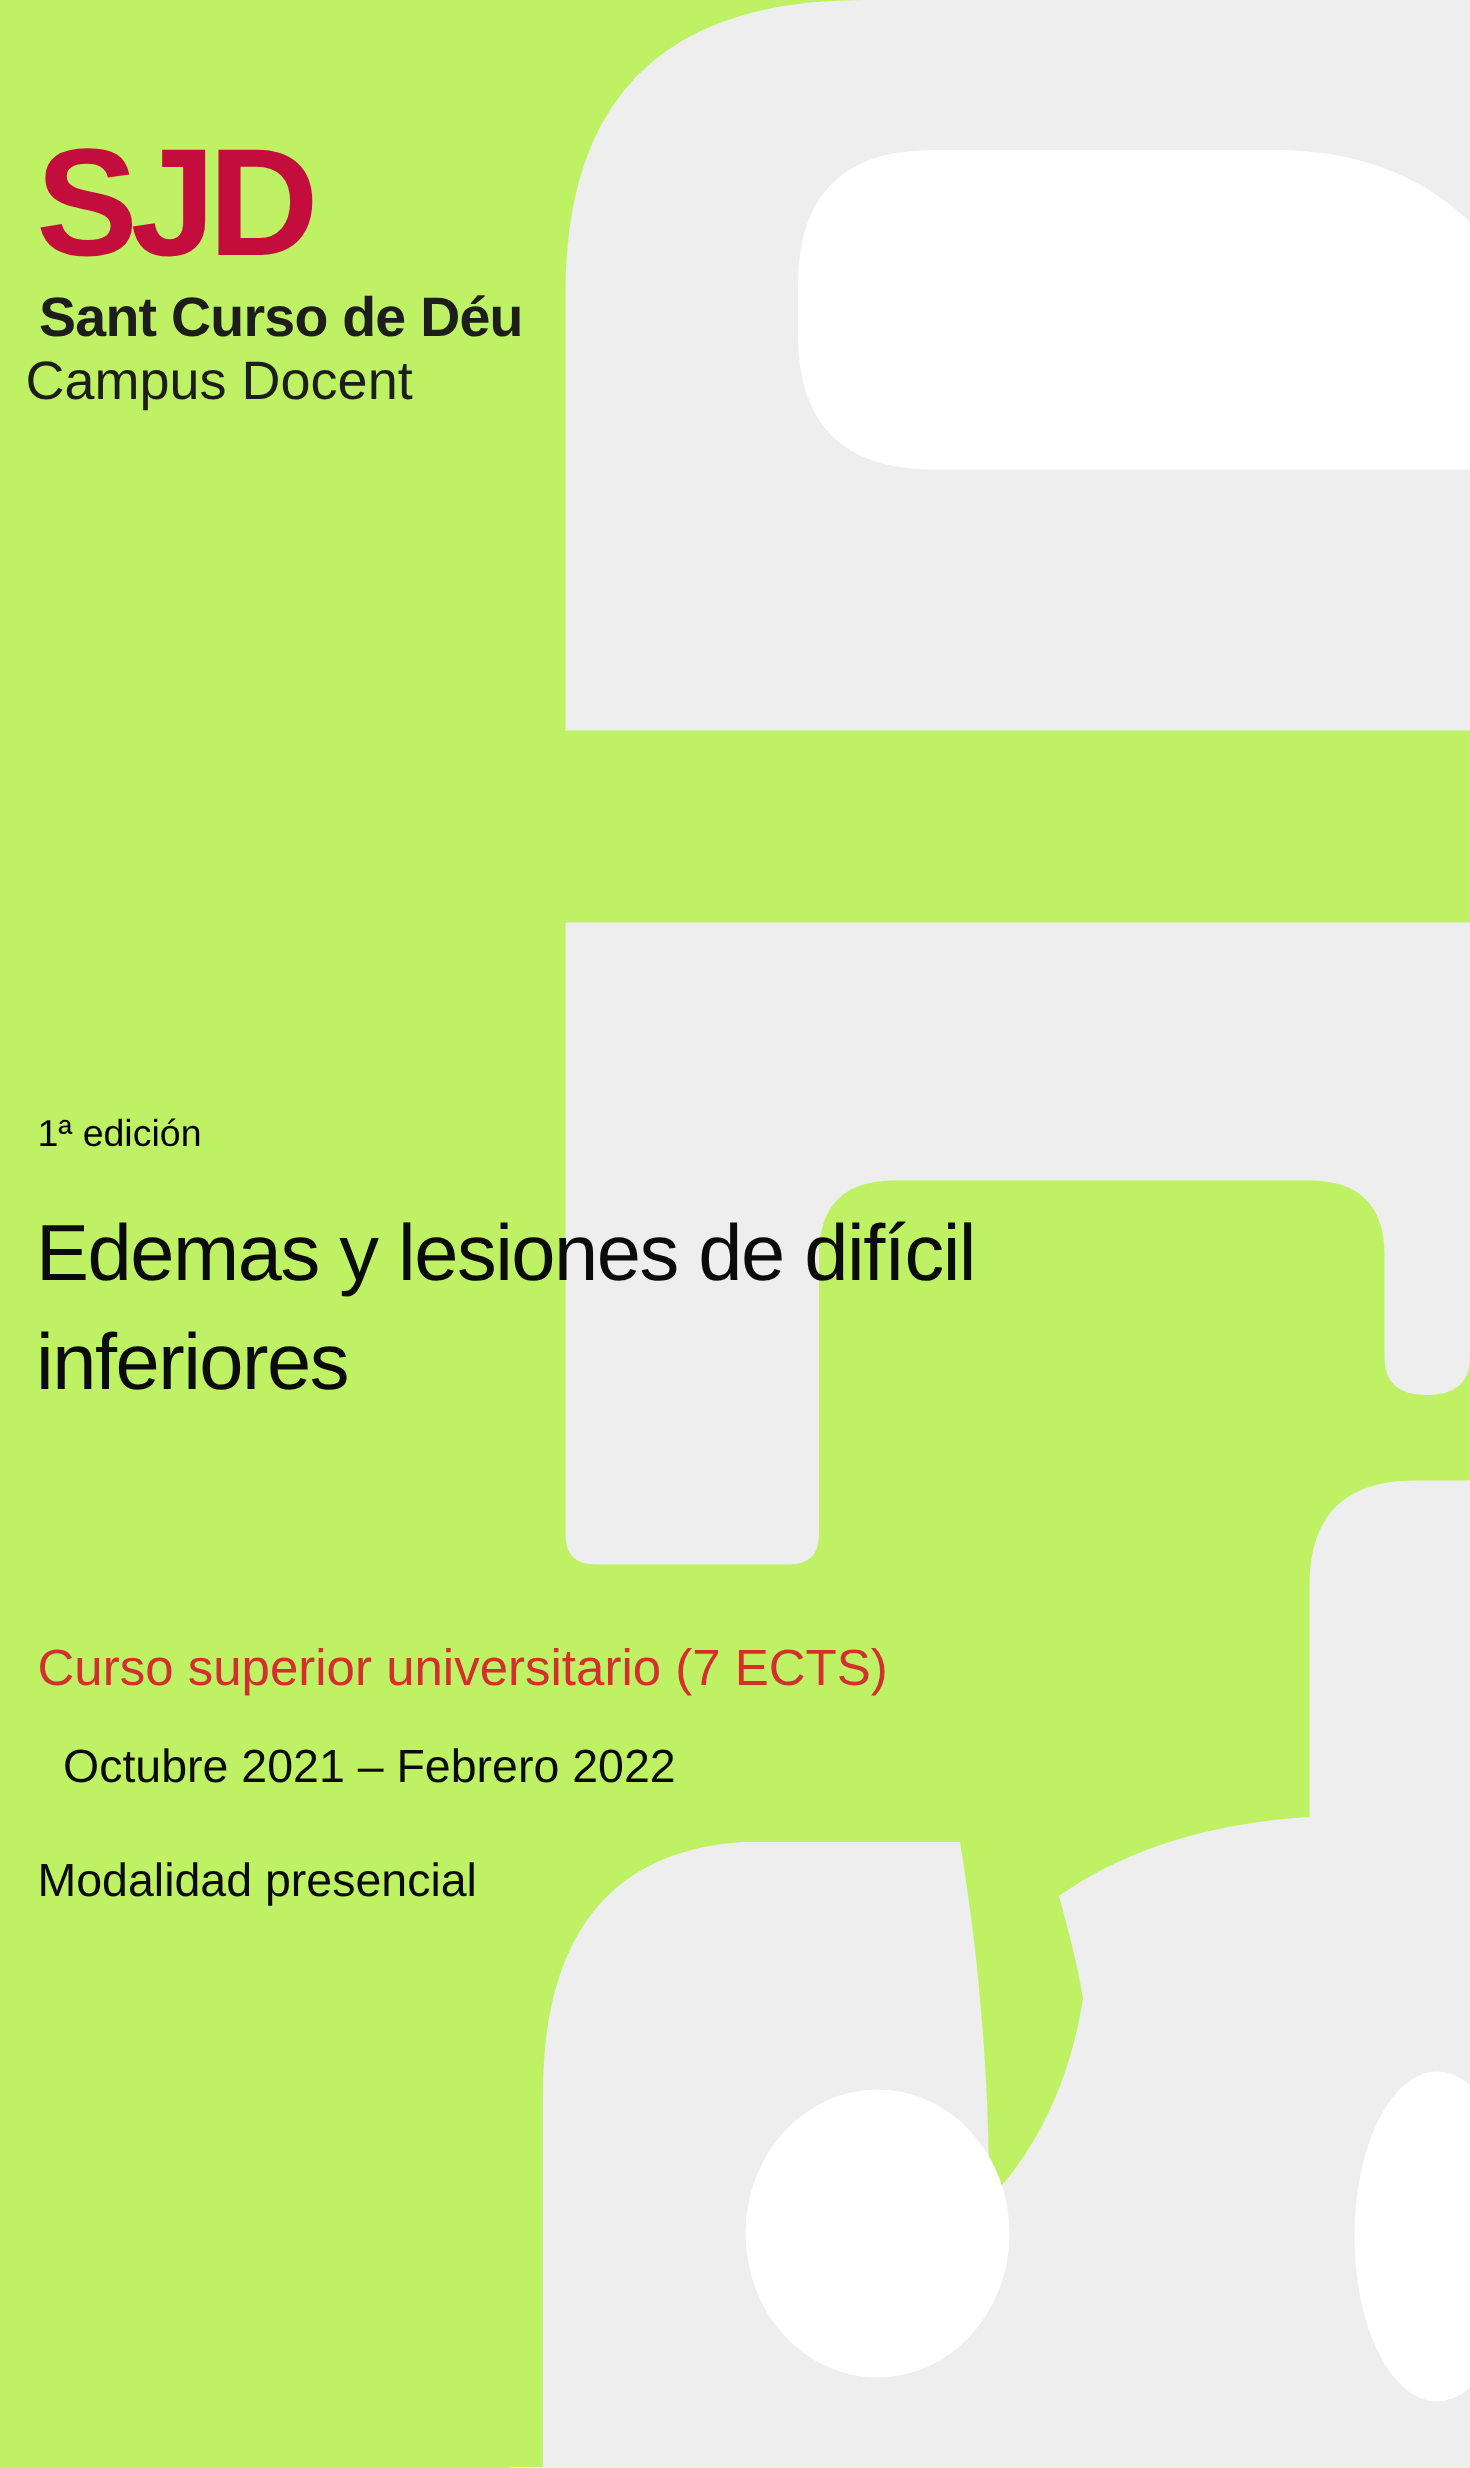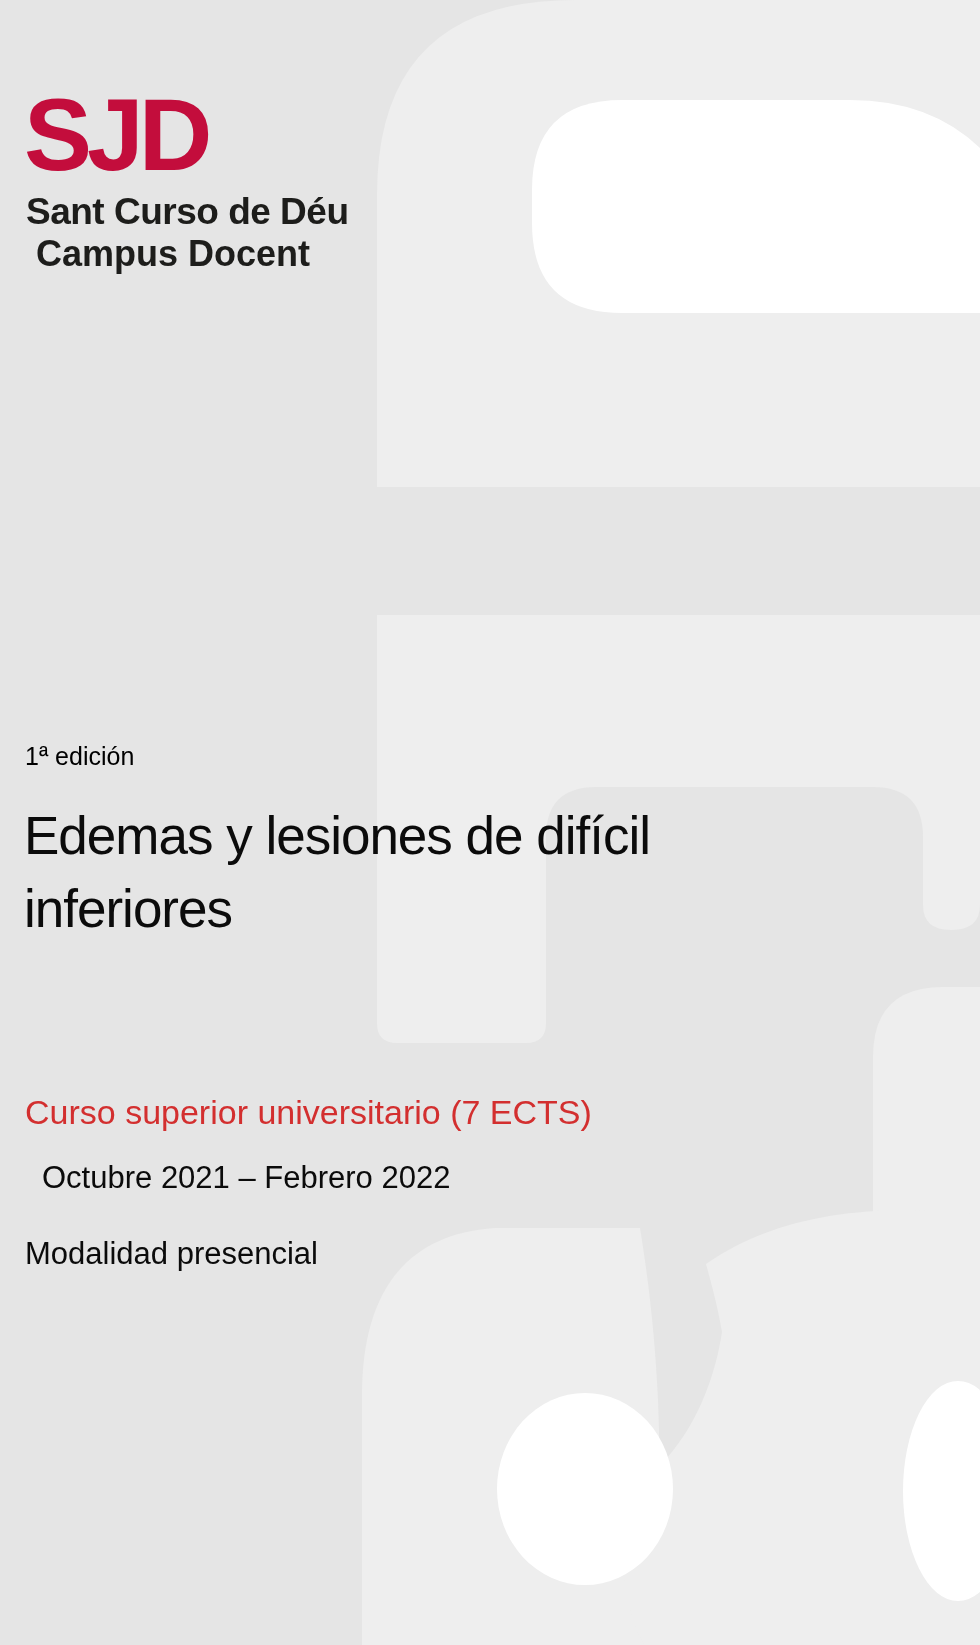--- a/index.html
+++ b/index.html
@@ -1,19 +1,19 @@
 <!DOCTYPE html>
 <html><head>
 <meta charset="utf-8">
 <style>
   html,body{margin:0;padding:0;background:#fff;}
   #page{
     position:relative;
     width:980px;height:1645px;
-    background:#e5e5e5;
+    background:#bef264;
     overflow:hidden;
     font-family:"Liberation Sans", sans-serif;
   }
   
   #watermark{
     position:absolute;left:0;top:0;width:980px;height:1645px;
     z-index:0;
   }
   
   .fg{position:absolute;z-index:2;}
@@ -27,23 +27,23 @@
     color:#C30D3C;
   }
   .logo-line1{
     left:26px;top:191px;
     font-size:37px;
     font-weight:bold;
     letter-spacing:-0.5px;
     color:#1d1d1b;
   }
   .logo-line2{
-    left:36px;top:233px;
+    left:17px;top:233px;
     font-size:36px;
-    font-weight:bold;
+    font-weight:normal;
     letter-spacing:0px;
     color:#1d1d1b;
   }
   .edition{
     left:25px;top:742px;
     font-size:25px;
     color:#000;
   }
   .title{
     left:24px;top:799px;

